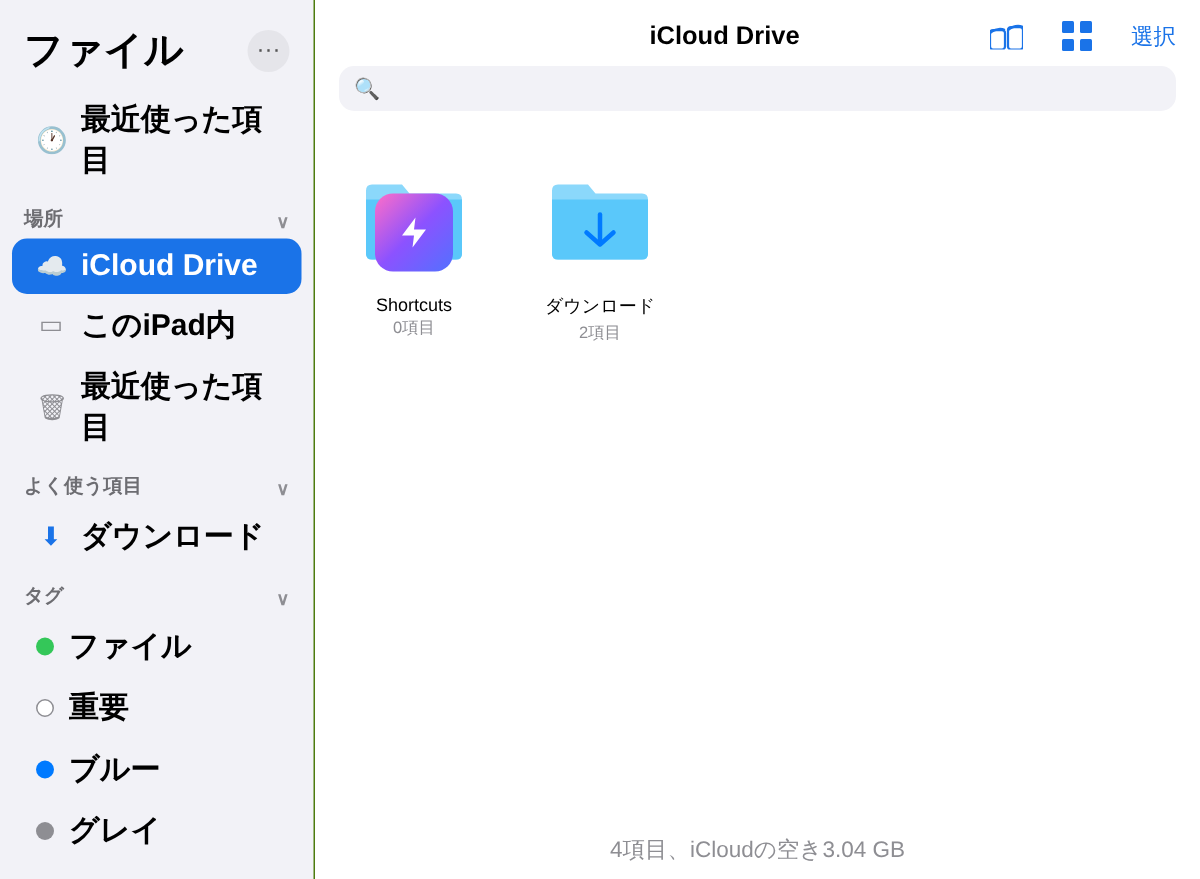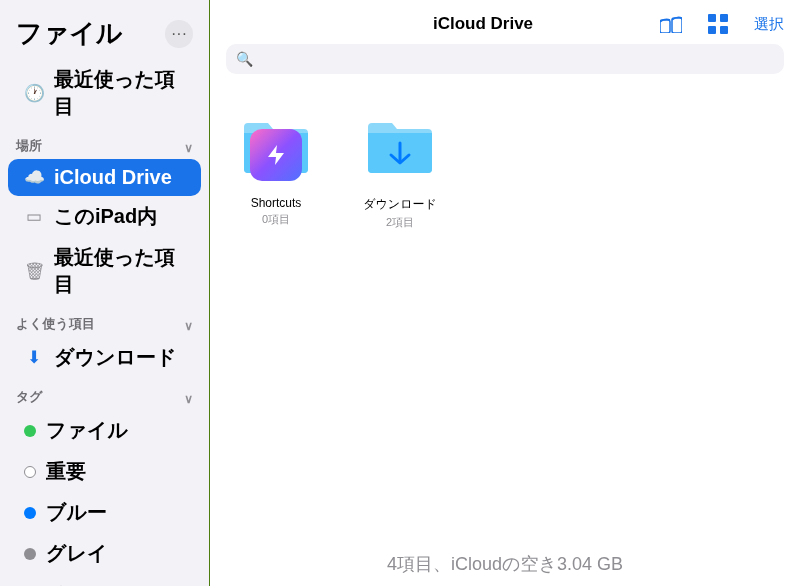--- a/index.html
+++ b/index.html
@@ -249,21 +249,21 @@
     .file-meta {
       font-size: 11px;
       color: #8e8e93;
       text-align: center;
       line-height: 1.4;
     }
 
     .main-footer {
       padding: 10px 16px;
       text-align: center;
-      font-size: 18px;
+      font-size: 15px;
       color: #8e8e93;
       border-top: none;
     }
 
     
     .shortcuts-app-icon {
       width: 52px;
       height: 52px;
       border-radius: 12px;
       background: linear-gradient(135deg, #ff6ec7, #8c52ff, #5271ff);

